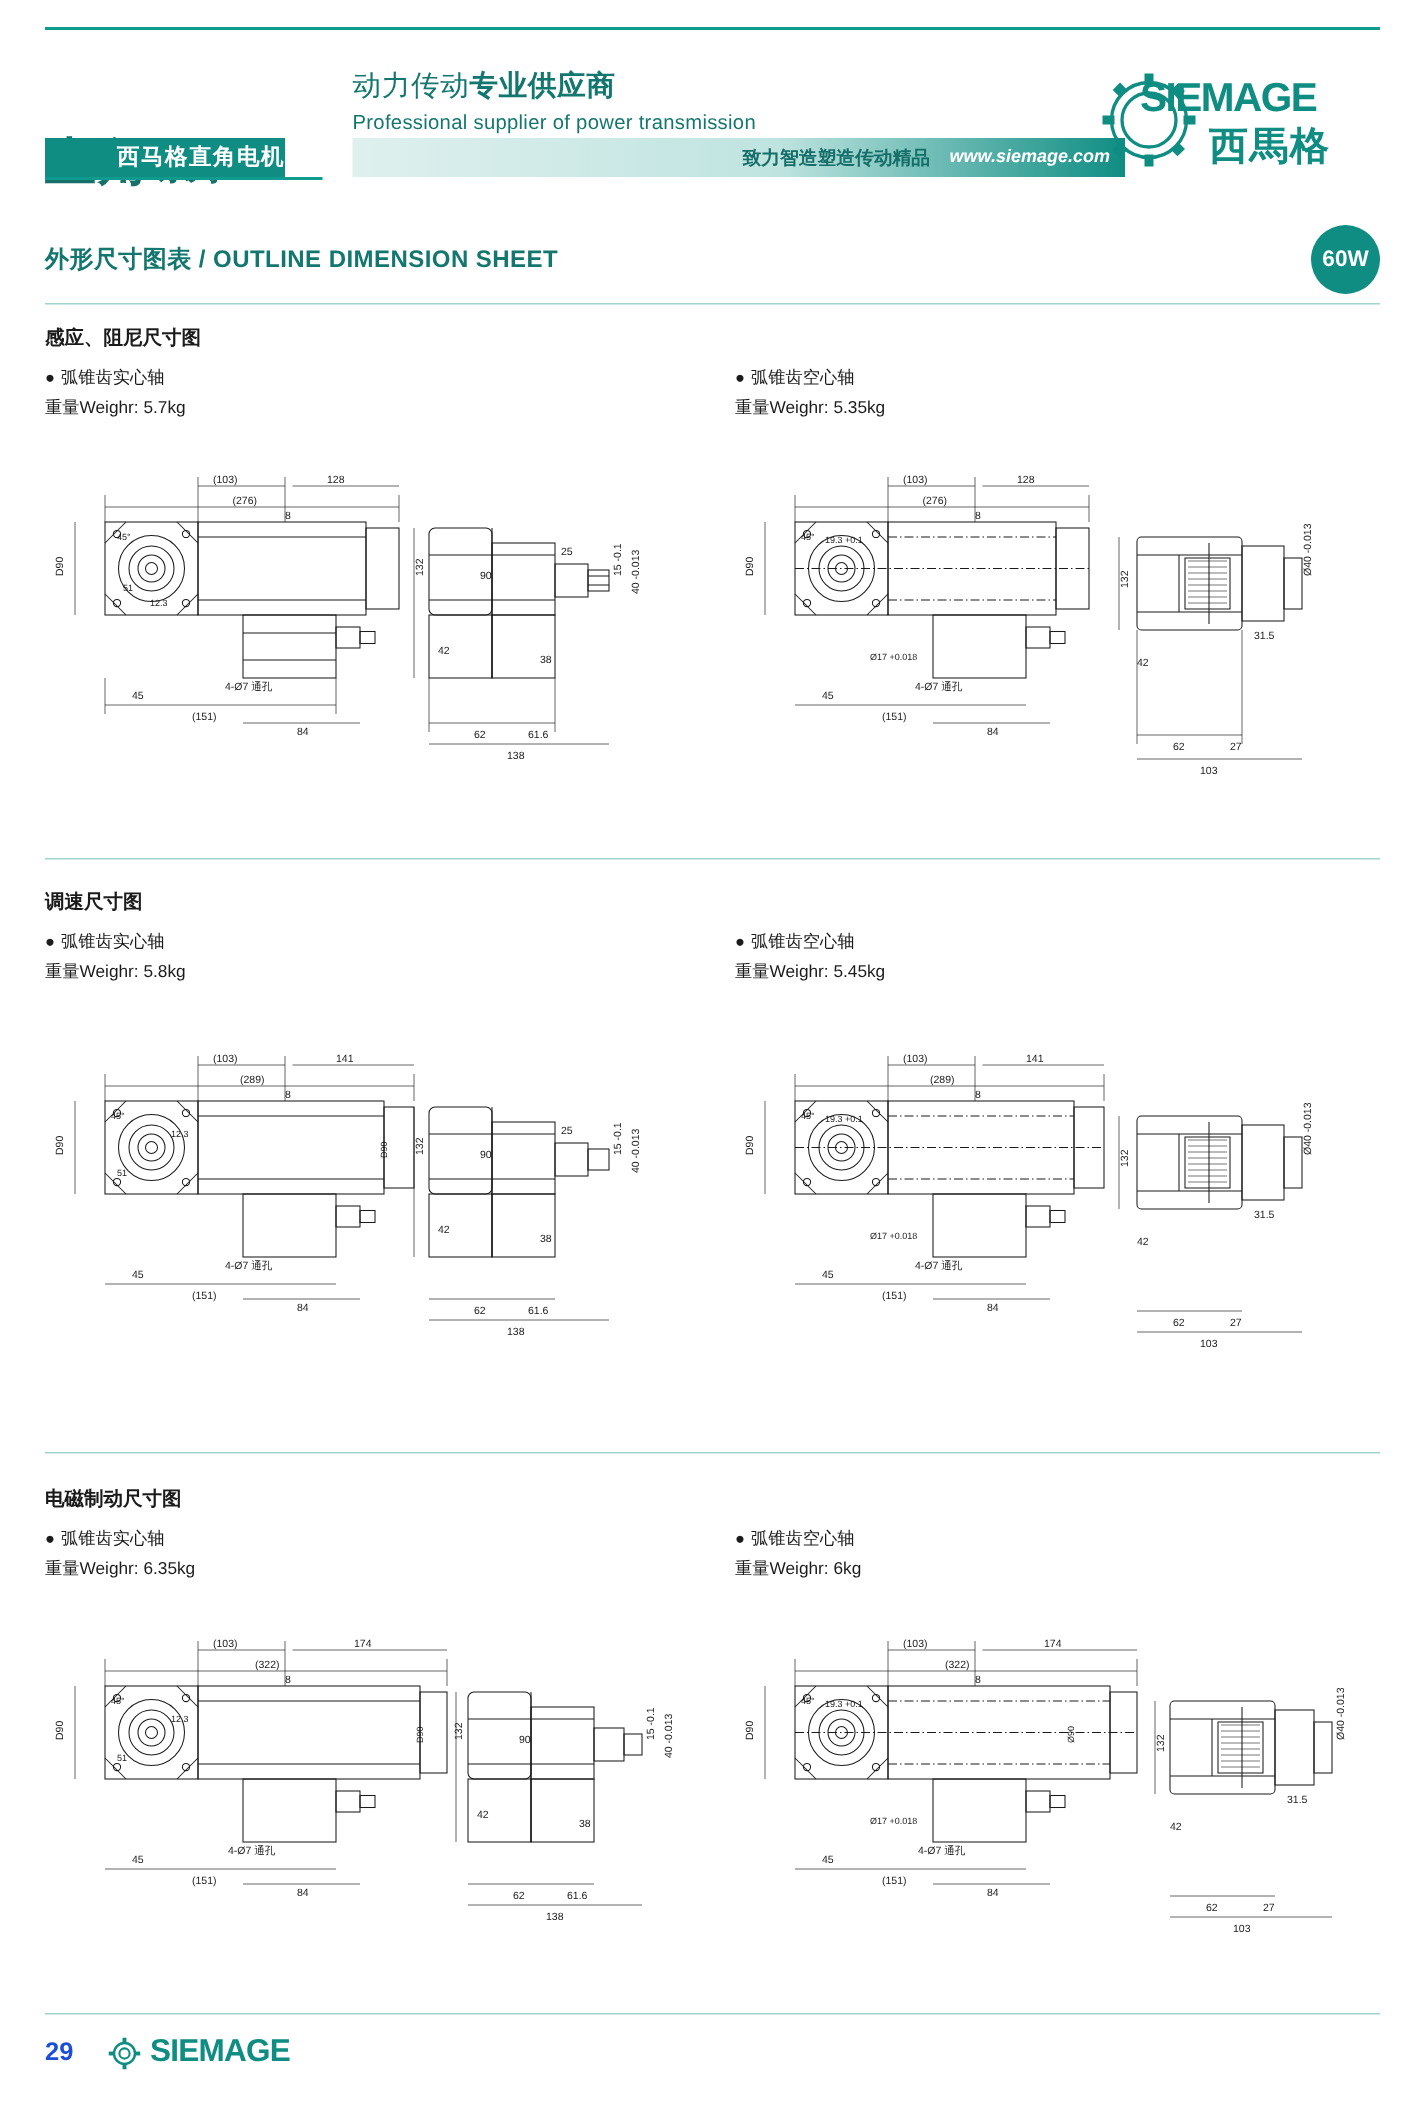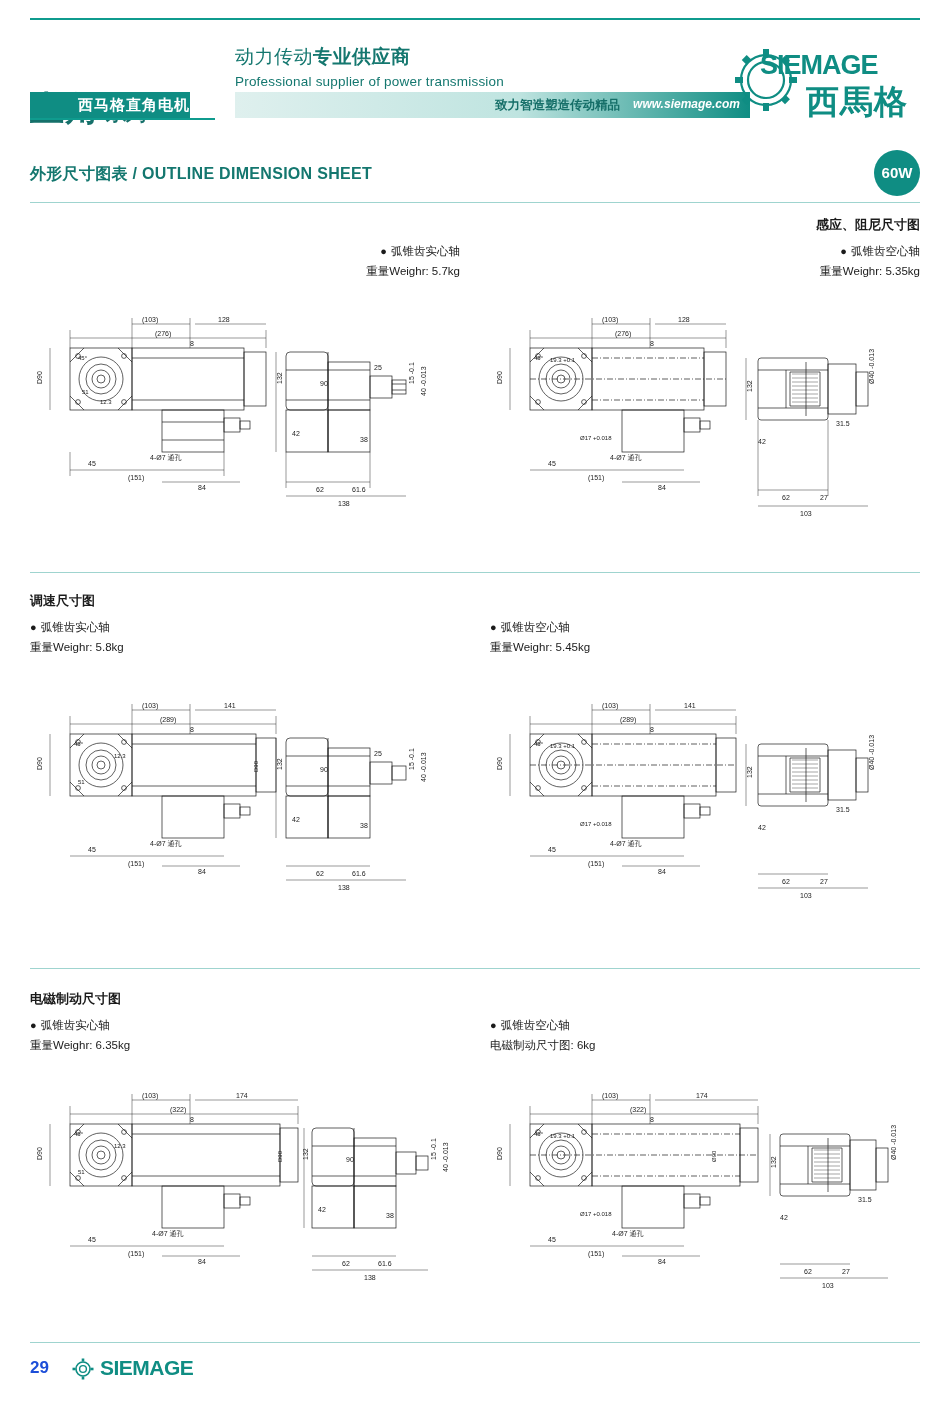--- a/index.html
+++ b/index.html
@@ -44,37 +44,37 @@
     position:absolute; right:10px; top:5px; font-size:12px; color:#ffffff; font-weight:bold; font-style:italic;
   }
 
   .logo { position:absolute; right:0; top:0; width:200px; height:80px; }
   .logo svg { position:absolute; left:0; top:0; }
   .logo-text {
     position:absolute; left:40px; top:10px; font-size:27px; font-weight:bold;
     color:#0f8d83; letter-spacing:-1px;
   }
   .logo-cn {
-    position:absolute; left:86px; top:40px; font-size:33px; font-weight:bold; color:#0f8d83; letter-spacing:1px;
+    position:absolute; left:86px; top:40px; font-size:26px; font-weight:bold; color:#0f8d83; letter-spacing:1px;
   }
 
   
   .title-row { position:absolute; left:30px; top:150px; width:890px; height:48px; }
   .title-text { font-size:16px; font-weight:bold; color:#14776f; line-height:48px; letter-spacing:0.3px; }
   .power-badge {
     position:absolute; right:0; top:0; width:46px; height:46px; border-radius:50%;
     background:#0f8d83; color:#fff; font-size:15px; font-weight:bold;
     text-align:center; line-height:46px;
   }
 
   .sep { position:absolute; left:30px; top:202px; width:890px; height:1px; background:#9fd4cf; }
 
   
   .section { position:absolute; left:30px; width:890px; }
-  .sec1 { top:216px;text-align:right; }
+  .sec1 { top:216px; }
   .sec2 { top:592px; }
   .sec3 { top:990px; }
 
   .sec-title { font-size:13px; font-weight:bold; color:#1b1b1b; margin-bottom:10px; }
   .cols { position:relative; width:890px; }
   .col { position:absolute; top:0; width:430px; }
   .col-l { left:0; }
   .col-r { left:460px; }
   .bullet-line { font-size:11.5px; color:#1b1b1b; margin-bottom:5px; }
   .bullet-line .dot { color:#1b1b1b; font-size:11px; margin-right:4px; }
@@ -447,21 +447,21 @@
 
   <div class="section sec3">
     <div class="sec-title">电磁制动尺寸图</div>
     <div class="cols" style="height:30px;">
       <div class="col col-l">
         <div class="bullet-line"><span class="dot">●</span><span>弧锥齿实心轴</span></div>
         <div class="weight-line">重量Weighr: 6.35kg</div>
       </div>
       <div class="col col-r">
         <div class="bullet-line"><span class="dot">●</span><span>弧锥齿空心轴</span></div>
-        <div class="weight-line">电磁制动尺寸图: 6kg</div>
+        <div class="weight-line">重量Weighr: 6kg</div>
       </div>
     </div>
   </div>
 
   <div class="dwg" style="left:30px; top:1076px;">
     <svg width="430" height="215" viewBox="0 0 430 215">
       <g stroke="#1b1b1b" fill="none" stroke-width="0.7">
         <rect x="40" y="48" width="62" height="62"></rect>
         <path d="M40 62 L54 48 M88 48 L102 62 M40 96 L54 110 M88 110 L102 96"></path>
         <circle cx="71" cy="79" r="22"></circle>

